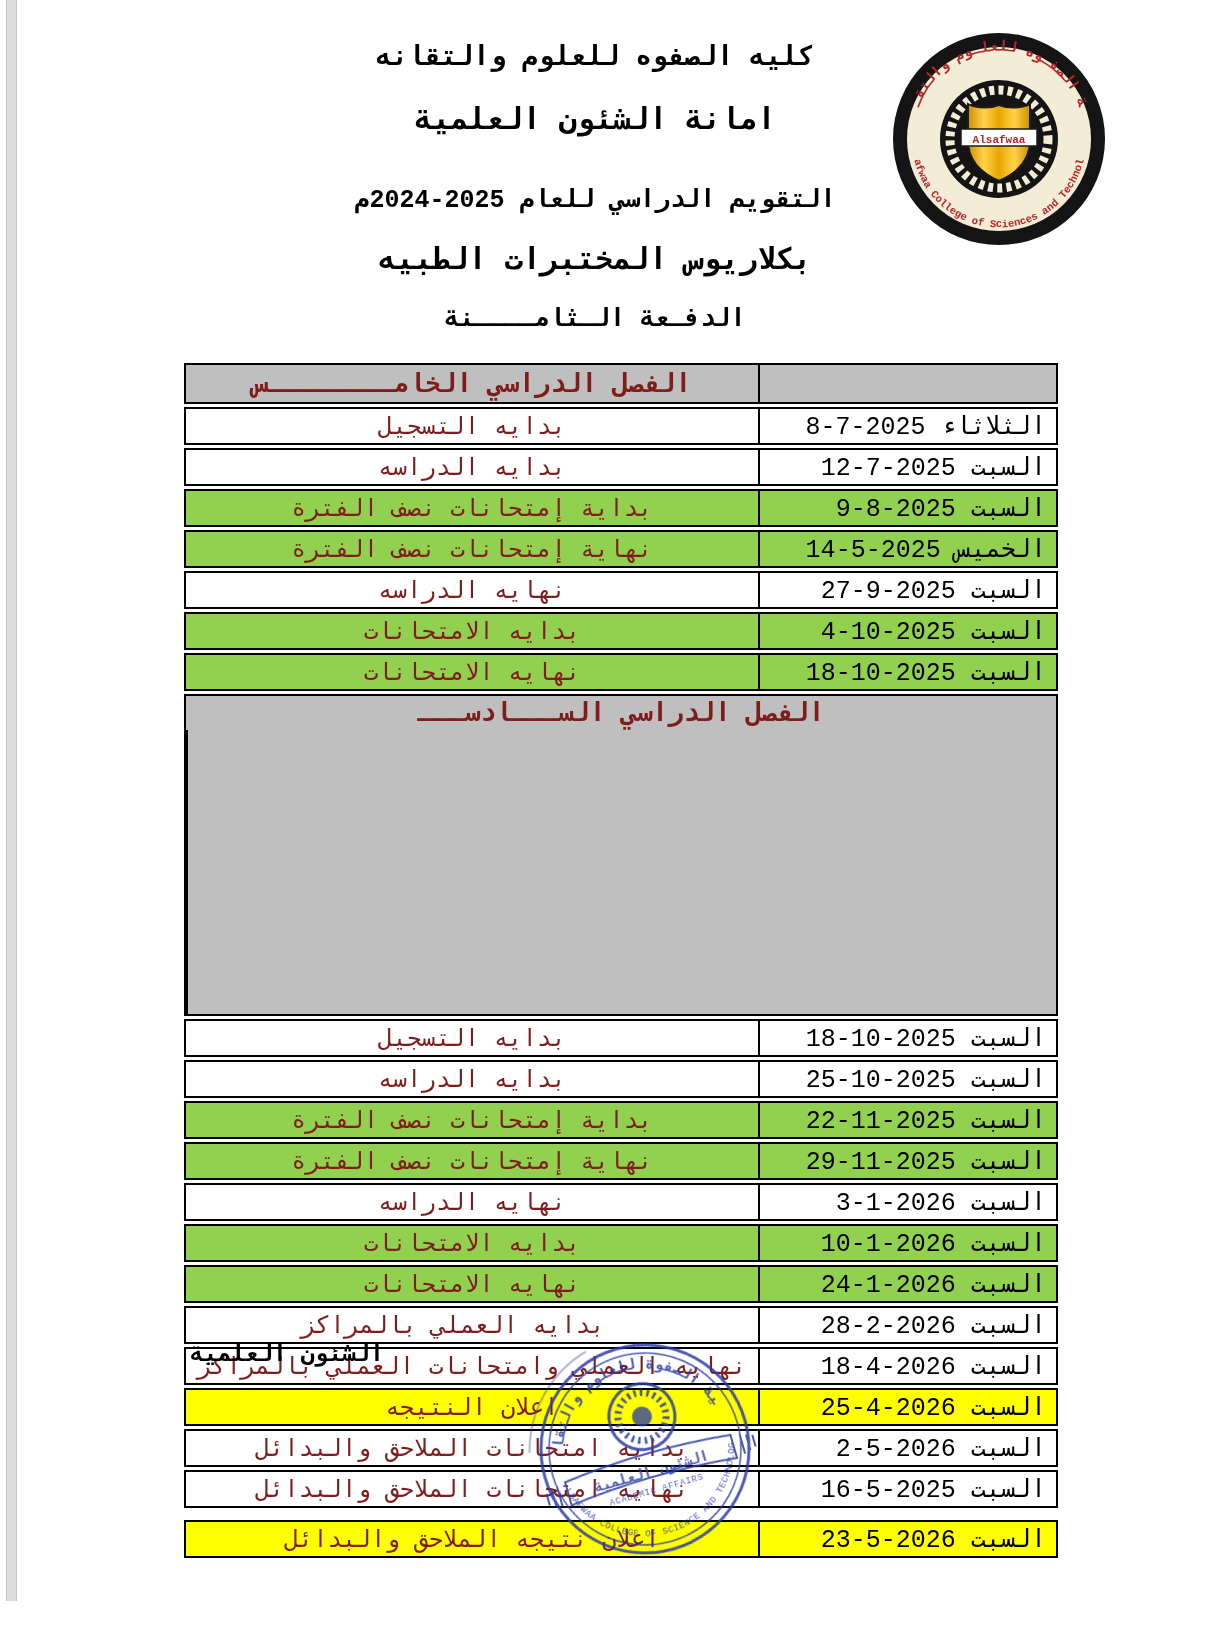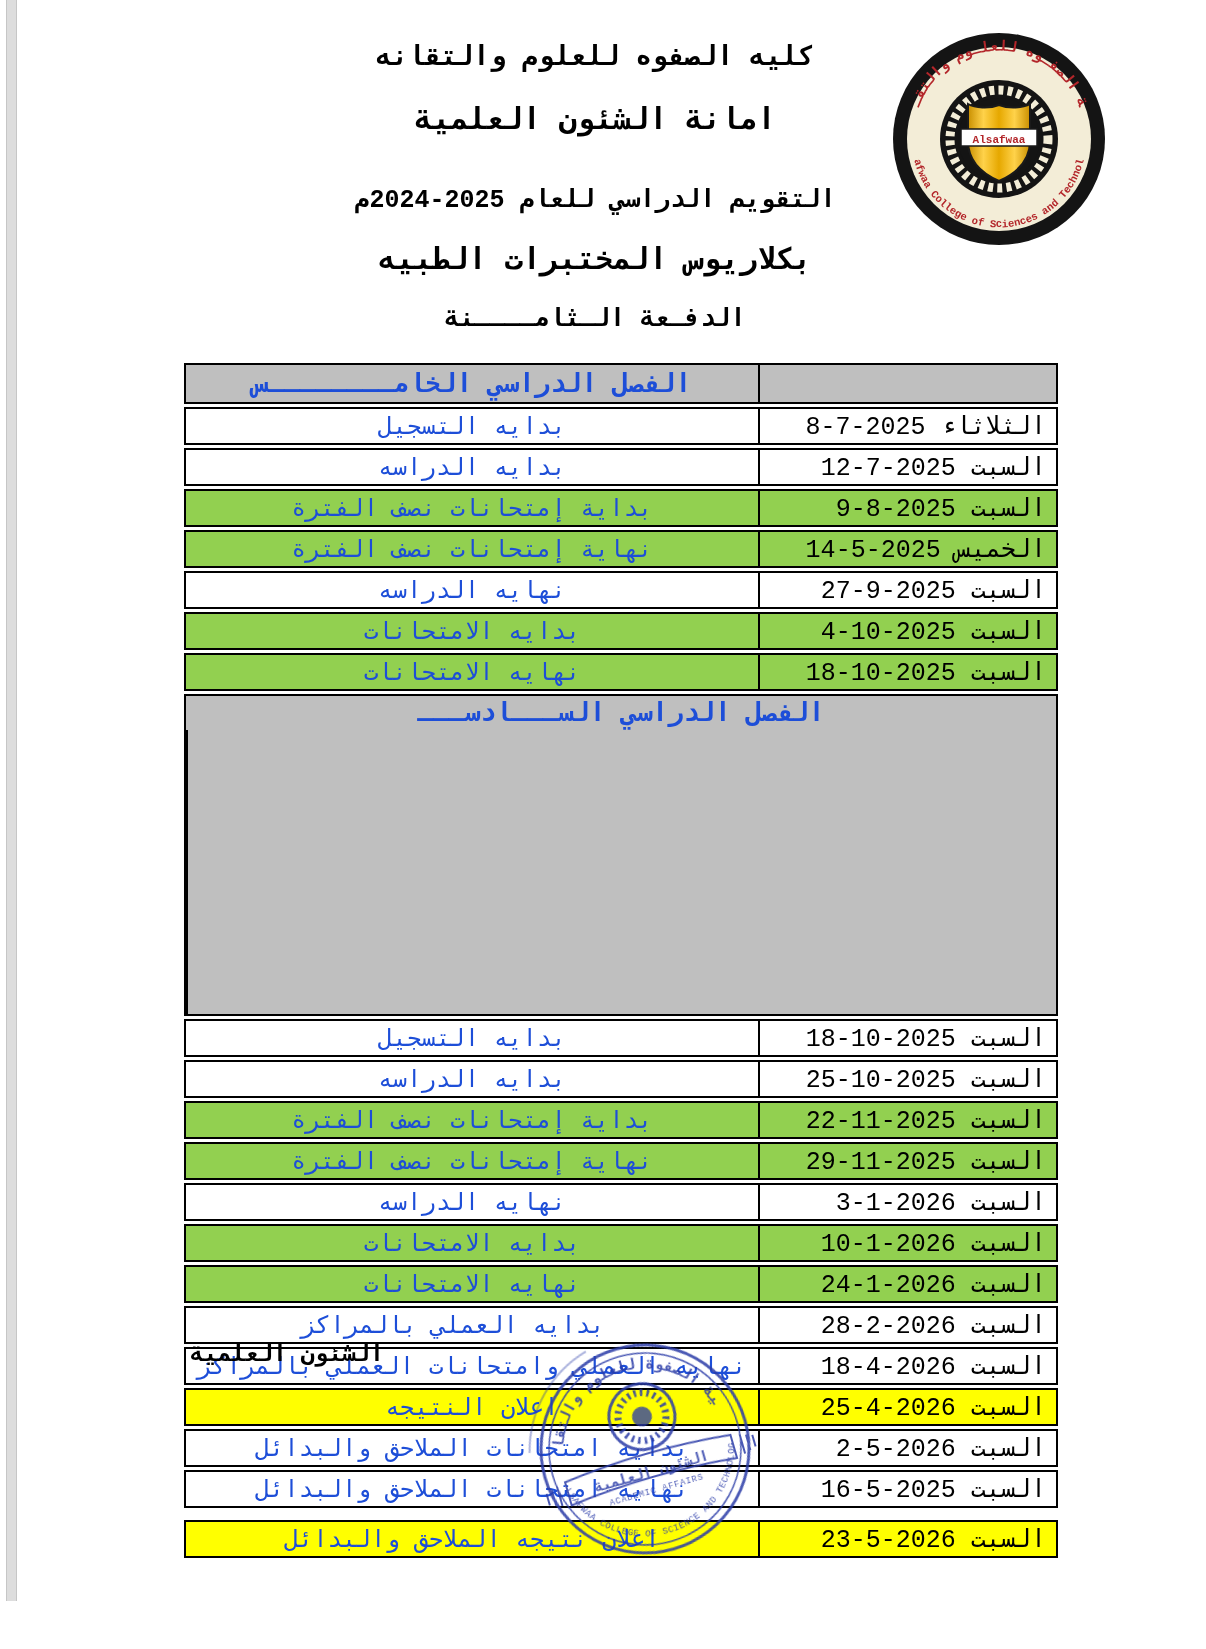--- a/index.html
+++ b/index.html
@@ -40,21 +40,21 @@
     min-height:34px;
   }
   .cal-row.section{min-height:37px;}
   .cell{
     display:flex;align-items:center;
     direction:rtl;
   }
   .label-cell{
     flex:1 1 auto;
     justify-content:center;text-align:center;
-    font-size:24px;color:#1d4ed8;
+    font-size:24px;color:#7f1d1d;
     padding:1px 6px;
   }
   .date-cell{
     flex:0 0 282px;width:282px;
     border-left:2px solid #000;
     justify-content:flex-start; 
     text-align:right;
     font-size:25px;color:#000;
     padding:1px 10px 1px 4px;
     white-space:nowrap;

